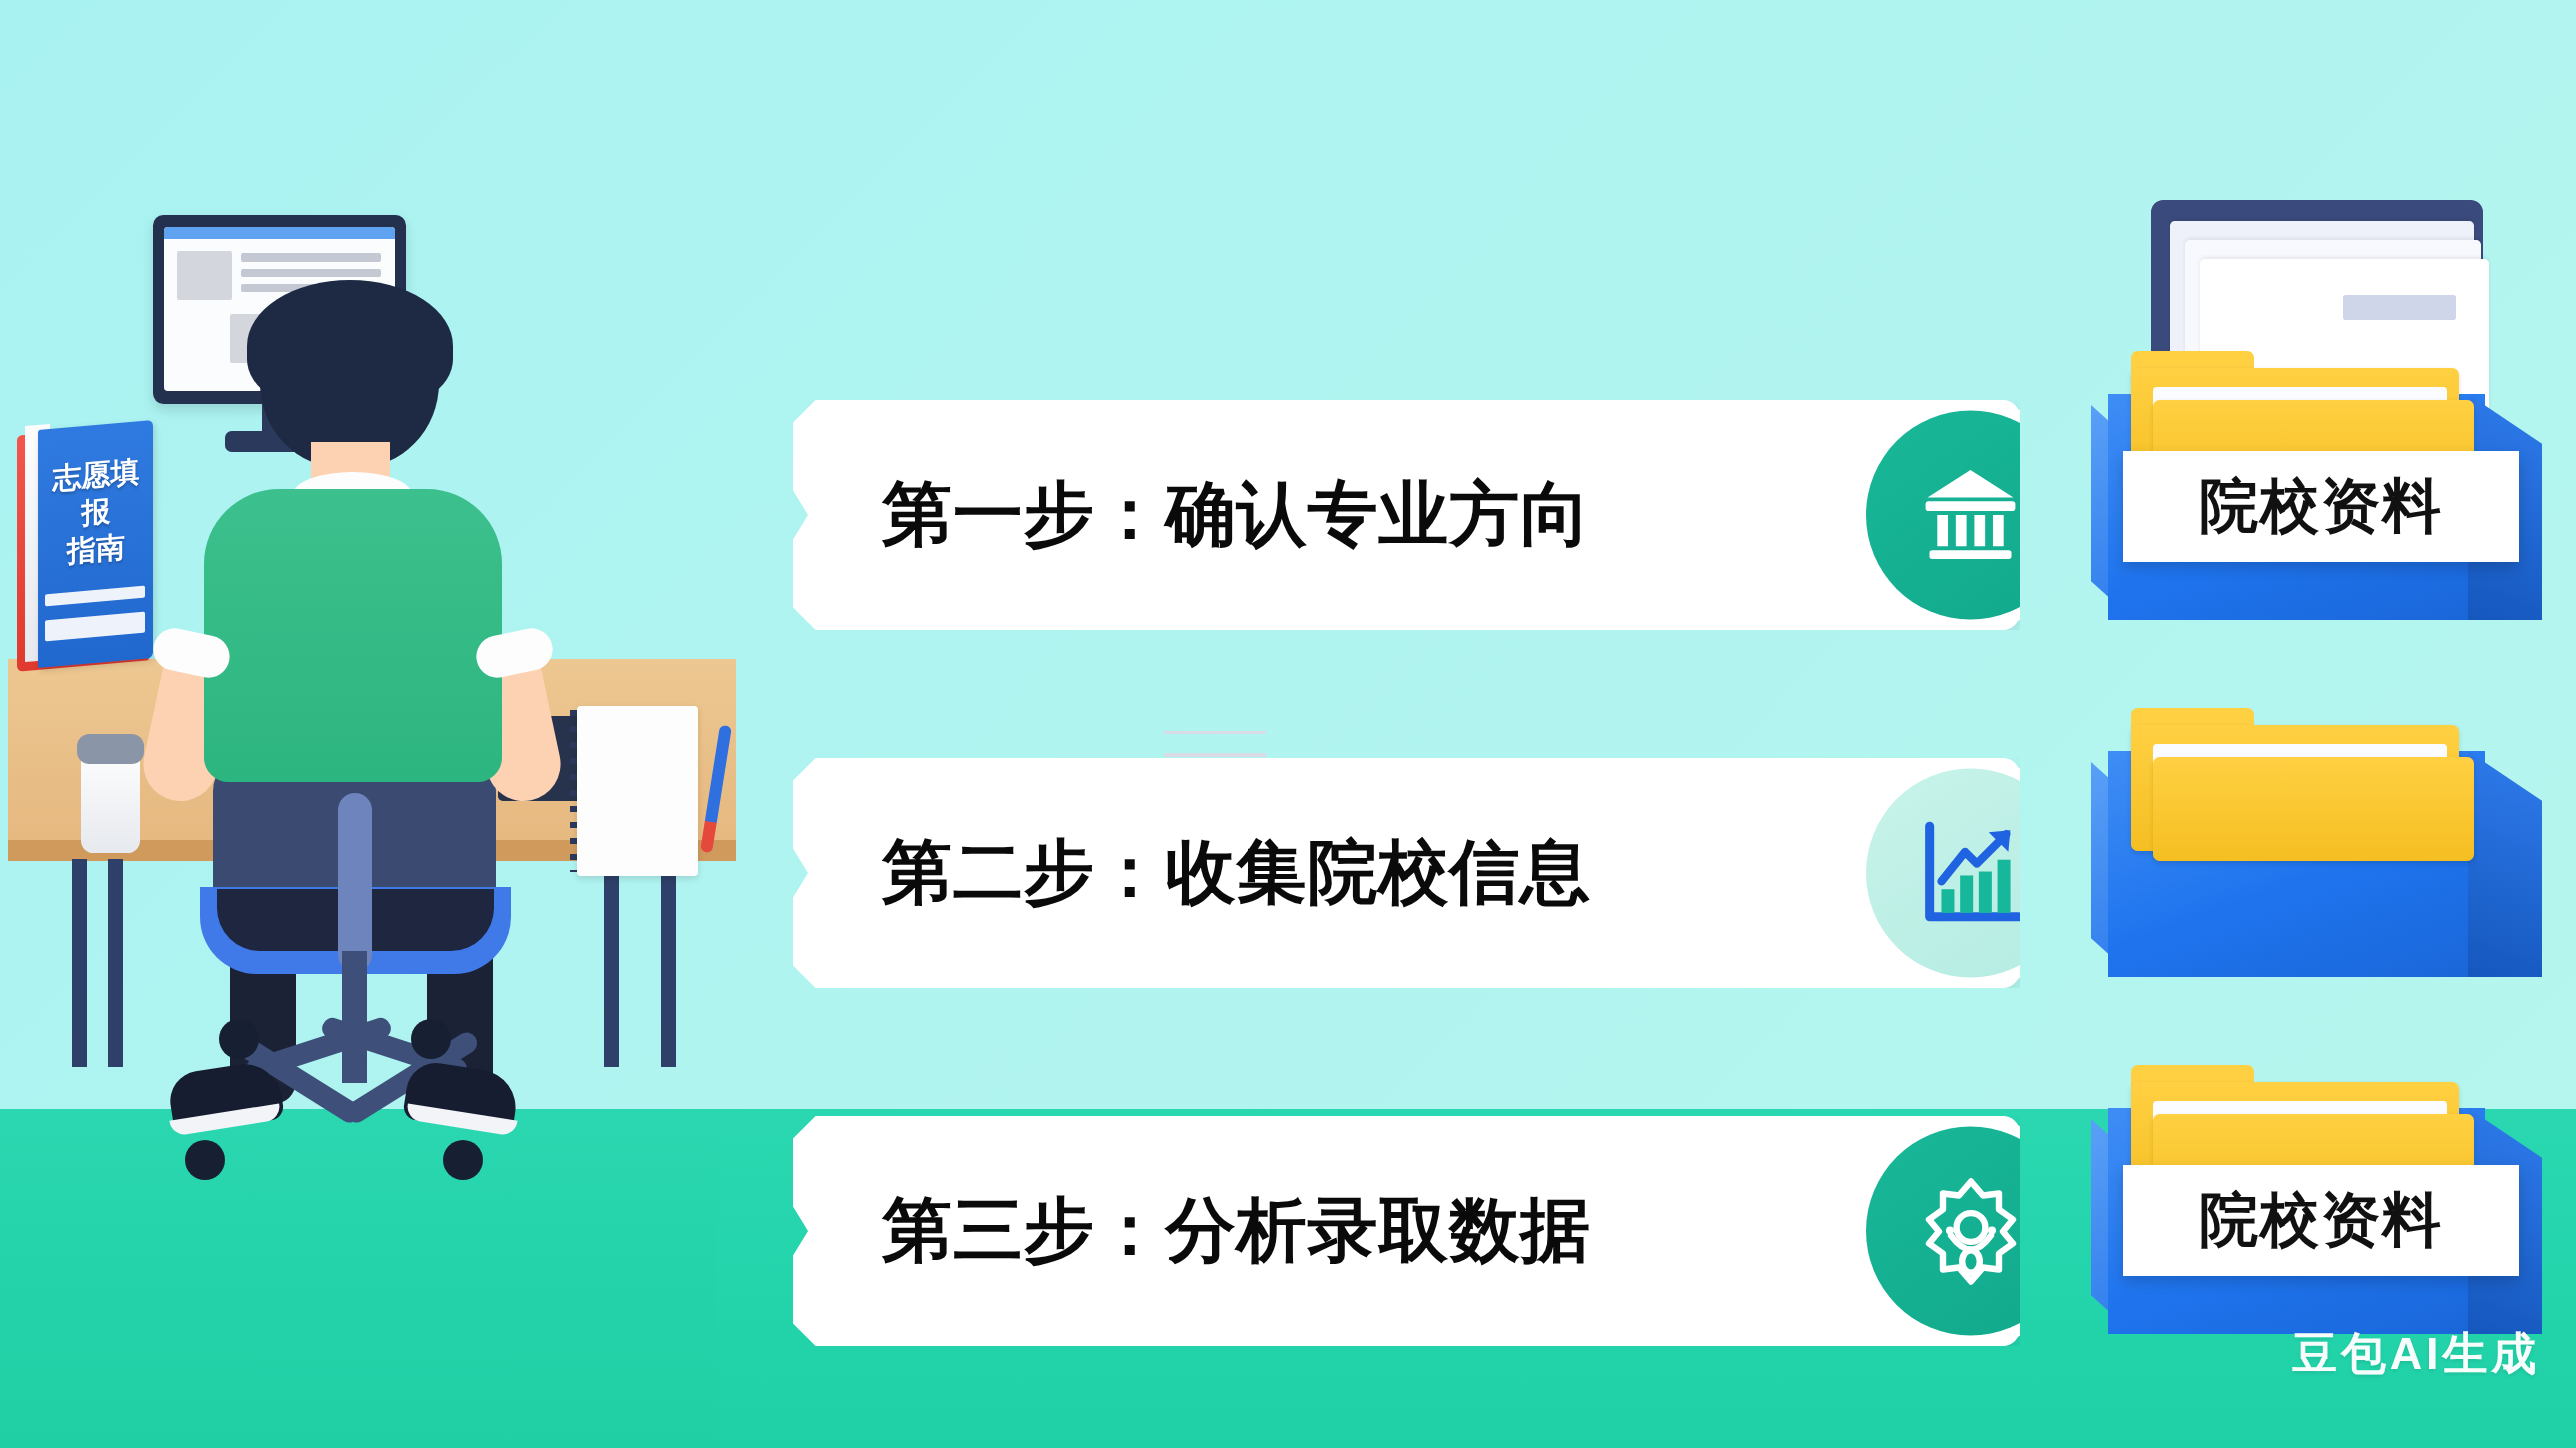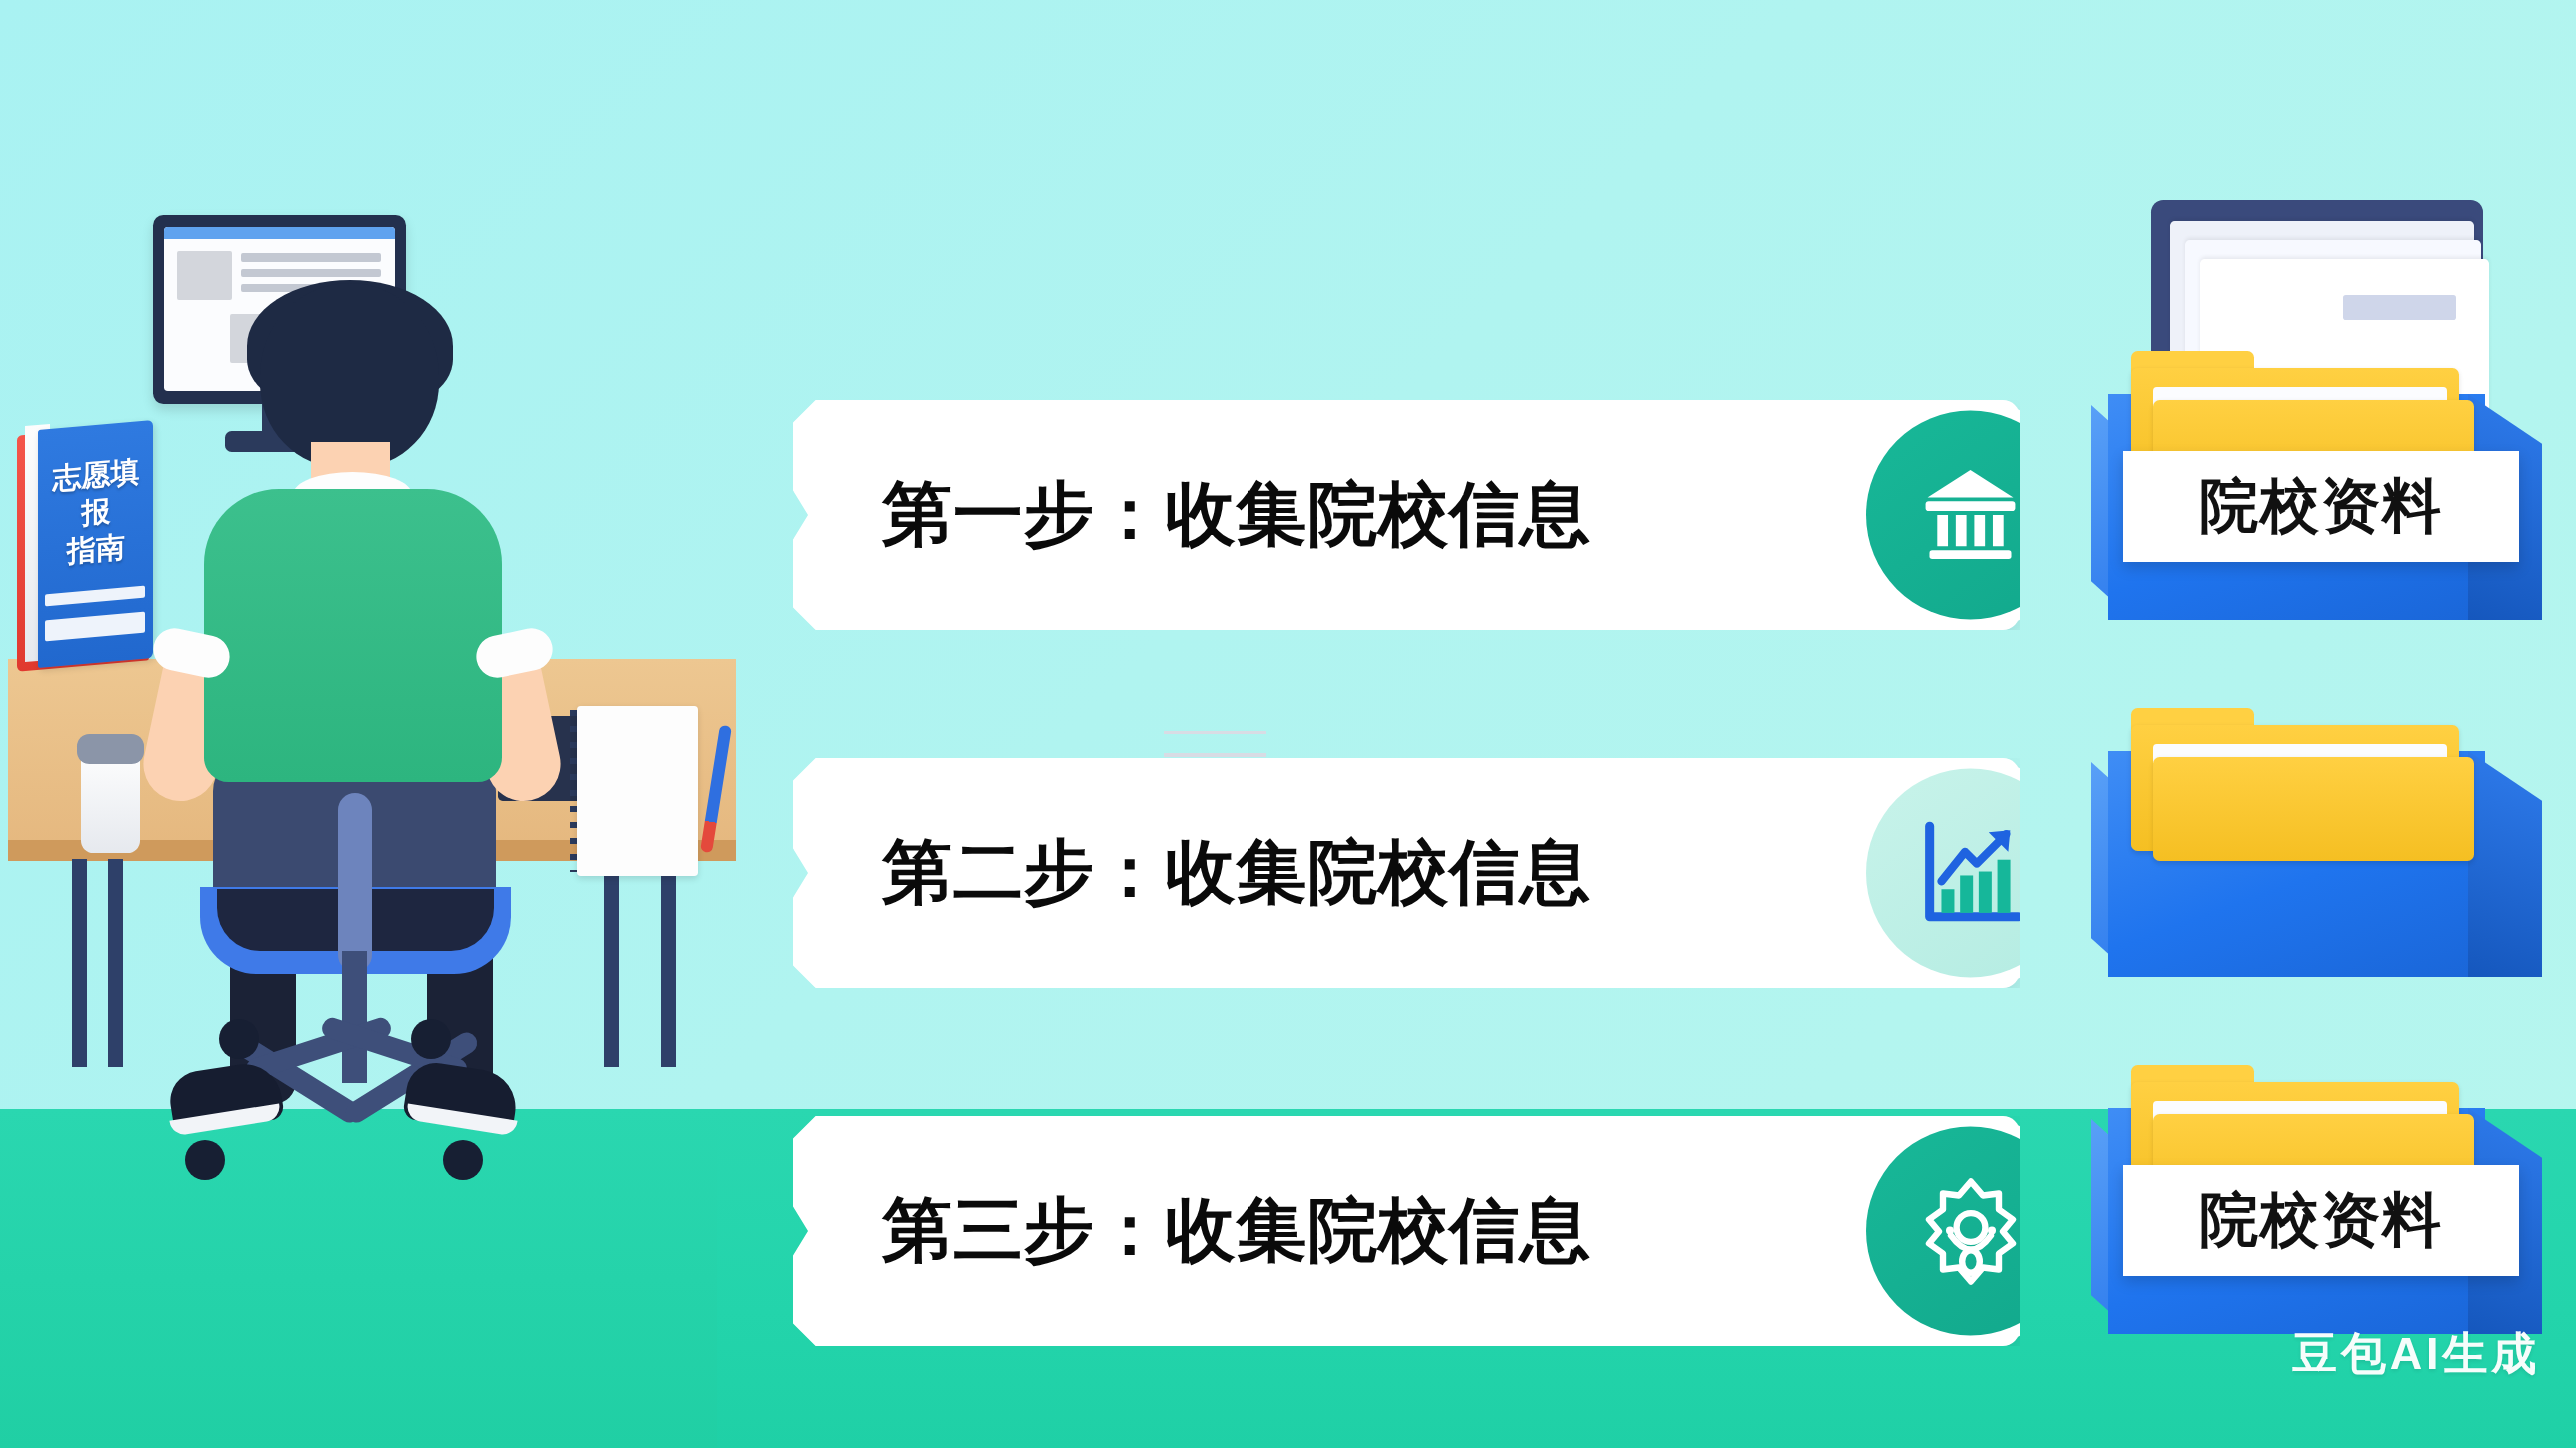--- a/index.html
+++ b/index.html
@@ -269,21 +269,21 @@
     <div class="sole s1"></div>
     <div class="shoe s2"></div>
     <div class="sole s2"></div>
     <div class="cast c1"></div>
     <div class="cast c2"></div>
   </div>
 
   <div class="cards">
 
     <div class="card">
-      <div class="card-label">第一步：收集院校信息</div>
+      <div class="card-label">第一步：确认专业方向</div>
       <div class="card-icon icon-teal">
         <svg width="125" height="125" viewBox="0 0 64 64" aria-hidden="true">
           <polygon points="32,9 54,23 10,23" fill="#ffffff"></polygon>
           <rect x="9" y="25" width="46" height="5" rx="1.6" fill="#ffffff"></rect>
           <rect x="15" y="32" width="5.5" height="16" fill="#ffffff"></rect>
           <rect x="24.5" y="32" width="5.5" height="16" fill="#ffffff"></rect>
           <rect x="34" y="32" width="5.5" height="16" fill="#ffffff"></rect>
           <rect x="43.5" y="32" width="5.5" height="16" fill="#ffffff"></rect>
           <rect x="11" y="50" width="42" height="4.5" rx="1.4" fill="#ffffff"></rect>
         </svg>
@@ -299,21 +299,21 @@
           <rect x="26.5" y="33" width="6.6" height="19" fill="#16b79a"></rect>
           <rect x="36" y="31" width="6.6" height="21" fill="#16b79a"></rect>
           <rect x="45.5" y="25" width="6.6" height="27" fill="#16b79a"></rect>
           <path d="M17 36 L29 21 L35 27 L50 12" stroke="#1f63e0" stroke-width="4.2" fill="none" stroke-linecap="round" stroke-linejoin="round"></path>
           <path d="M41 11 L52 10 L51 21 Z" fill="#1f63e0"></path>
         </svg>
       </div>
     </div>
 
     <div class="card">
-      <div class="card-label">第三步：收集院校信息</div>
+      <div class="card-label">第三步：分析录取数据</div>
       <div class="card-icon icon-teal">
         <svg width="128" height="128" viewBox="0 0 64 64" aria-hidden="true">
           <g fill="none" stroke="#ffffff" stroke-width="3.2" stroke-linejoin="round" stroke-linecap="round">
             <path d="M32 7 L38 14 L46 13 L46 21 L53 26 L48 32 L53 38 L46 43 L46 51
                      L38 50 L32 57 L26 50 L18 51 L18 43 L11 38 L16 32 L11 26 L18 21
                      L18 13 L26 14 Z"></path>
             <circle cx="32" cy="30" r="7.2"></circle>
             <path d="M22 34 Q32 48 42 34"></path>
             <ellipse cx="32" cy="47" rx="4.4" ry="5.6"></ellipse>
           </g>

